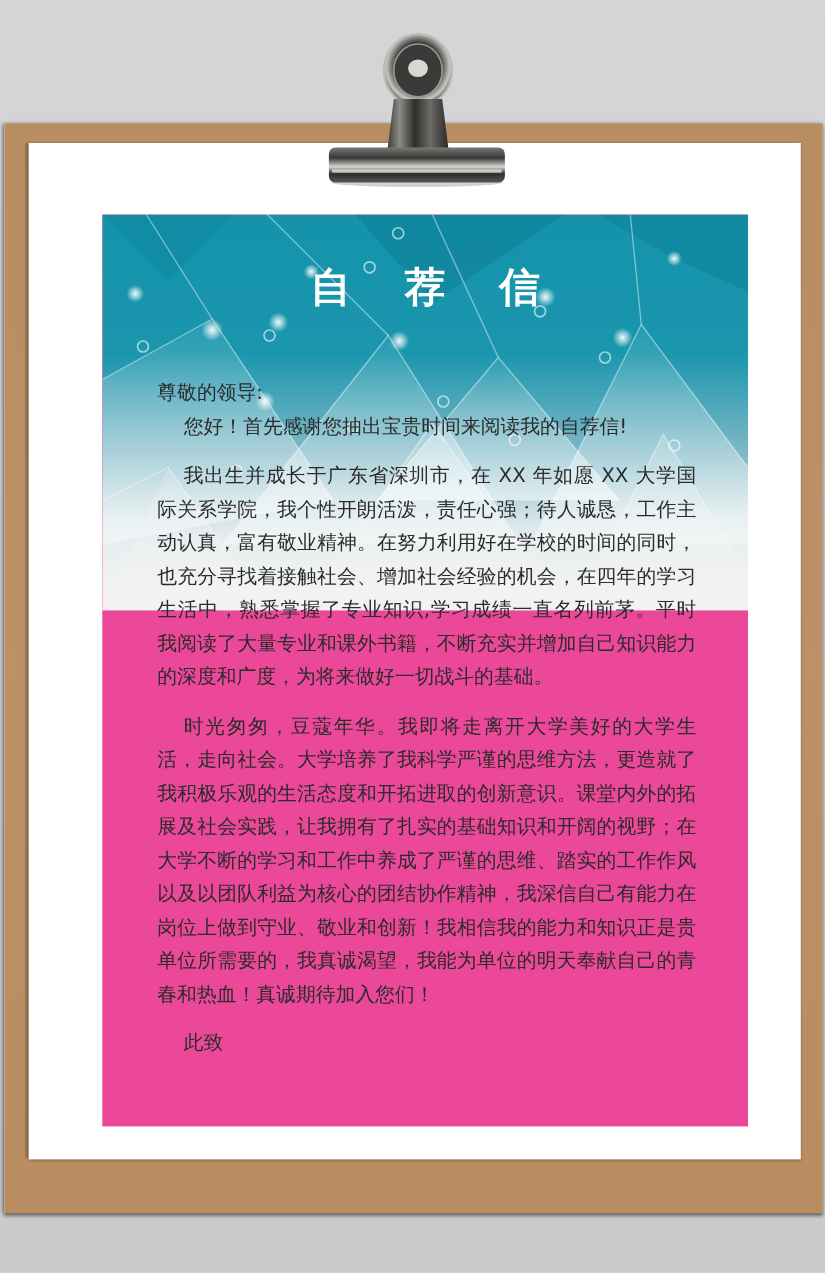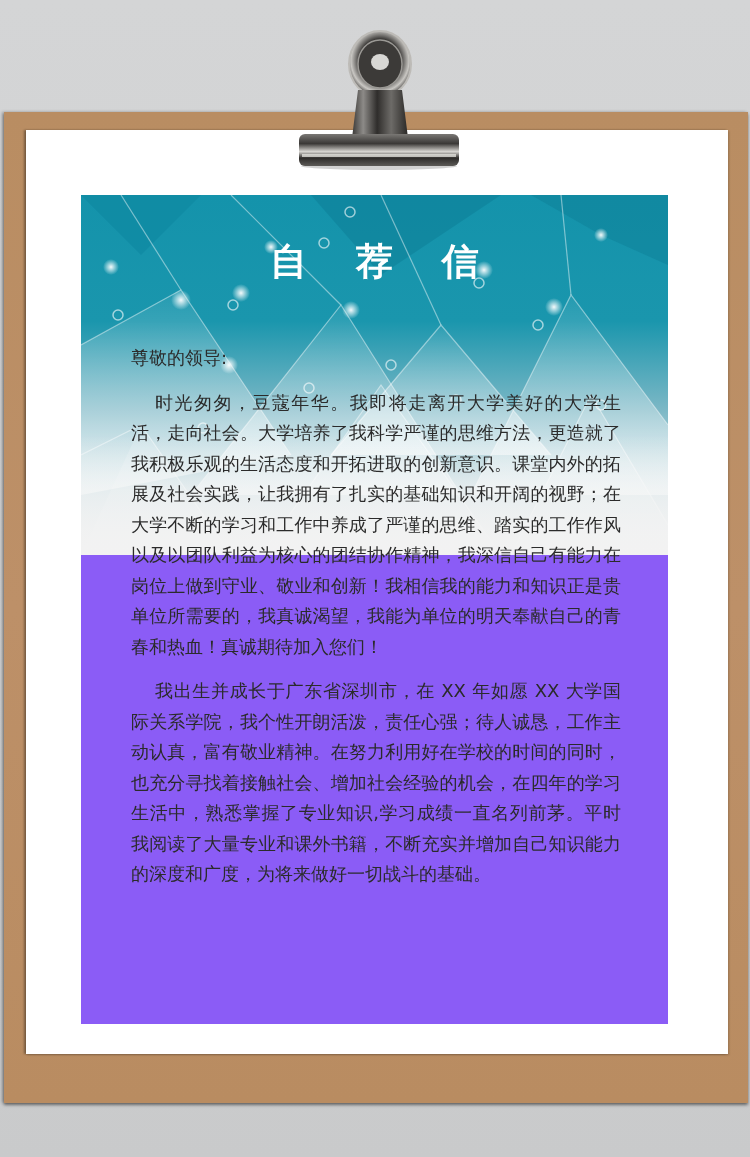--- a/index.html
+++ b/index.html
@@ -12,22 +12,22 @@
     position:absolute; left:4px; top:112px; width:744px; height:991px;
     background: linear-gradient(180deg, #b98d62 0%, #bd9068 50%, #b98c61 100%);
     box-shadow: 0 2px 3px rgba(0,0,0,0.45), -2px 0 3px rgba(0,0,0,0.25);
   }
   .paper {
     position:absolute; left:26px; top:130px; width:702px; height:924px;
     background:#ffffff;
     box-shadow: -2px 0 2px rgba(0,0,0,0.35), 1px 1px 2px rgba(0,0,0,0.2);
   }
   .panel {
-    position:absolute; left:81px; top:195px; width:587px; height:829px;
-    background:#8b5cf6; overflow:hidden;
+    position:absolute; left:93px; top:195px; width:587px; height:829px;
+    background:#ec4899; overflow:hidden;
   }
   .banner {
     position:absolute; left:0; top:0; width:587px; height:360px;
   }
   .banner svg { display:block; }
   .title {
     position:absolute; left:0; top:42px; width:587px; text-align:center;
     color:#ffffff; font-size:37px; font-weight:bold; letter-spacing:18px;
     text-indent:18px;
     font-family: "DejaVu Sans", "Liberation Sans", sans-serif;
@@ -127,22 +127,24 @@
         <circle cx="37" cy="120" r="5"></circle>
         <circle cx="122" cy="233" r="5"></circle>
       </g>
       <rect x="0" y="240" width="587" height="120" fill="url(#bottomfade)"></rect>
     </svg>
     <div class="title">自 荐 信</div>
   </div>
 
   <div class="letter">
     <p>尊敬的领导:</p>
+    <p class="indent">您好！首先感谢您抽出宝贵时间来阅读我的自荐信!</p>
+    <p class="indent gap">我出生并成长于广东省深圳市，在 XX 年如愿 XX 大学国际关系学院，我个性开朗活泼，责任心强；待人诚恳，工作主动认真，富有敬业精神。在努力利用好在学校的时间的同时，也充分寻找着接触社会、增加社会经验的机会，在四年的学习生活中，熟悉掌握了专业知识,学习成绩一直名列前茅。平时我阅读了大量专业和课外书籍，不断充实并增加自己知识能力的深度和广度，为将来做好一切战斗的基础。</p>
     <p class="indent gap">时光匆匆，豆蔻年华。我即将走离开大学美好的大学生活，走向社会。大学培养了我科学严谨的思维方法，更造就了我积极乐观的生活态度和开拓进取的创新意识。课堂内外的拓展及社会实践，让我拥有了扎实的基础知识和开阔的视野；在大学不断的学习和工作中养成了严谨的思维、踏实的工作作风以及以团队利益为核心的团结协作精神，我深信自己有能力在岗位上做到守业、敬业和创新！我相信我的能力和知识正是贵单位所需要的，我真诚渴望，我能为单位的明天奉献自己的青春和热血！真诚期待加入您们！</p>
-    <p class="indent gap">我出生并成长于广东省深圳市，在 XX 年如愿 XX 大学国际关系学院，我个性开朗活泼，责任心强；待人诚恳，工作主动认真，富有敬业精神。在努力利用好在学校的时间的同时，也充分寻找着接触社会、增加社会经验的机会，在四年的学习生活中，熟悉掌握了专业知识,学习成绩一直名列前茅。平时我阅读了大量专业和课外书籍，不断充实并增加自己知识能力的深度和广度，为将来做好一切战斗的基础。</p>
+    <p class="indent gap2">此致</p>
   </div>
 </div>
 
 <div class="clip">
   <svg width="166" height="144" viewBox="0 0 166 144" xmlns="http://www.w3.org/2000/svg">
     <defs>
       <linearGradient id="metal" x1="0" y1="0" x2="1" y2="0">
         <stop offset="0" stop-color="#3a3836"></stop>
         <stop offset="0.2" stop-color="#8d8b88"></stop>
         <stop offset="0.45" stop-color="#2f2d2b"></stop>

